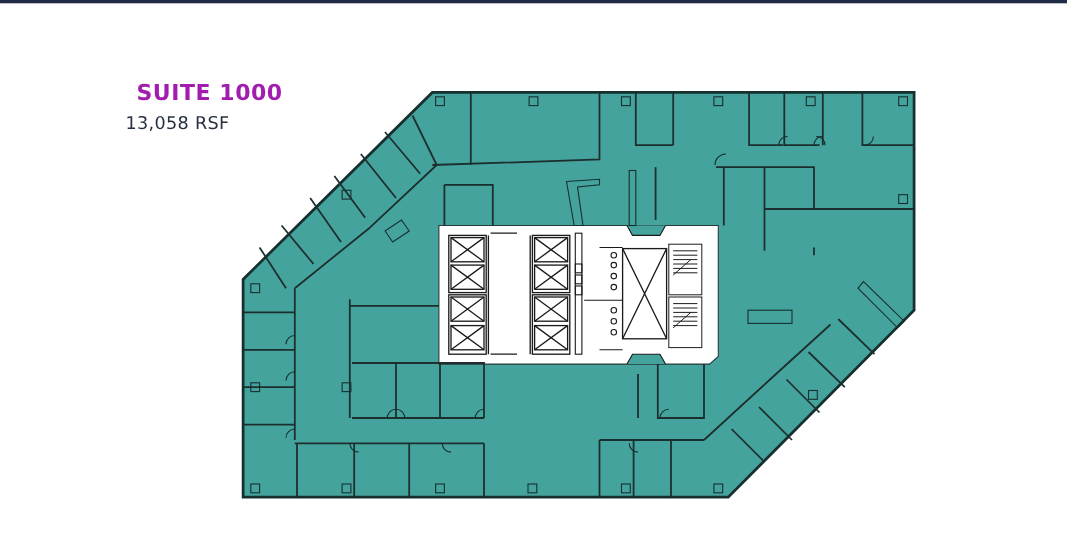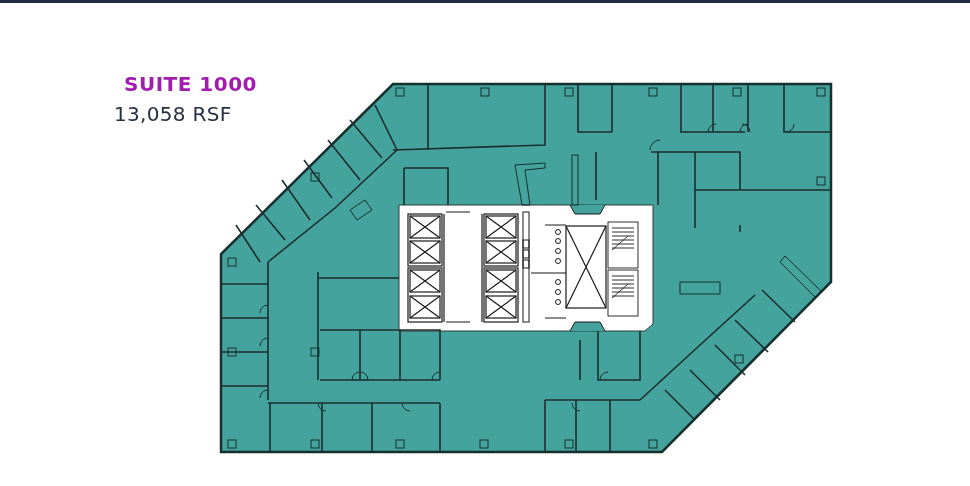--- a/index.html
+++ b/index.html
@@ -1,19 +1,19 @@
 <!DOCTYPE html>
 <html><head>
   <meta charset="utf-8">
   <style>
     html, body { margin: 0; padding: 0; background: #ffffff; }
     body { width: 970px; height: 486px; position: relative; overflow: hidden; font-family: "DejaVu Sans", "Liberation Sans", sans-serif; }
     .top-bar { position: absolute; left: 0; top: 0; width: 970px; height: 3px; background: #1f2a44; }
     .suite-title { position: absolute; left: 114px; top: 72px; font-size: 20px; font-weight: bold; color: #a21caf; letter-spacing: 0.5px; margin-left: 10px; }
-    .suite-area { position: absolute; left: 114px; top: 102px; font-size: 20px; color: #263040; letter-spacing: 0.3px; }
+    .suite-area { position: absolute; left: 114px; top: 102px; font-size: 16px; color: #263040; letter-spacing: 0.3px; }
     .plan { position: absolute; left: 0; top: 0; }
   </style>
 </head>
 <body>
 
 <div class="top-bar"></div>
 
 <div class="suite-title">SUITE 1000</div>
 <div class="suite-area">13,058 RSF</div>
 

